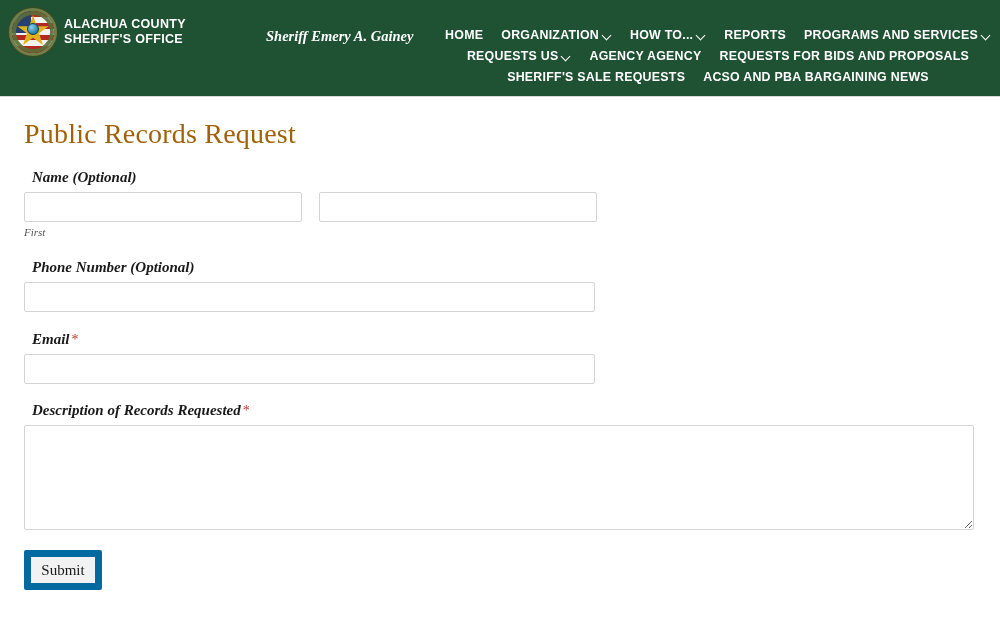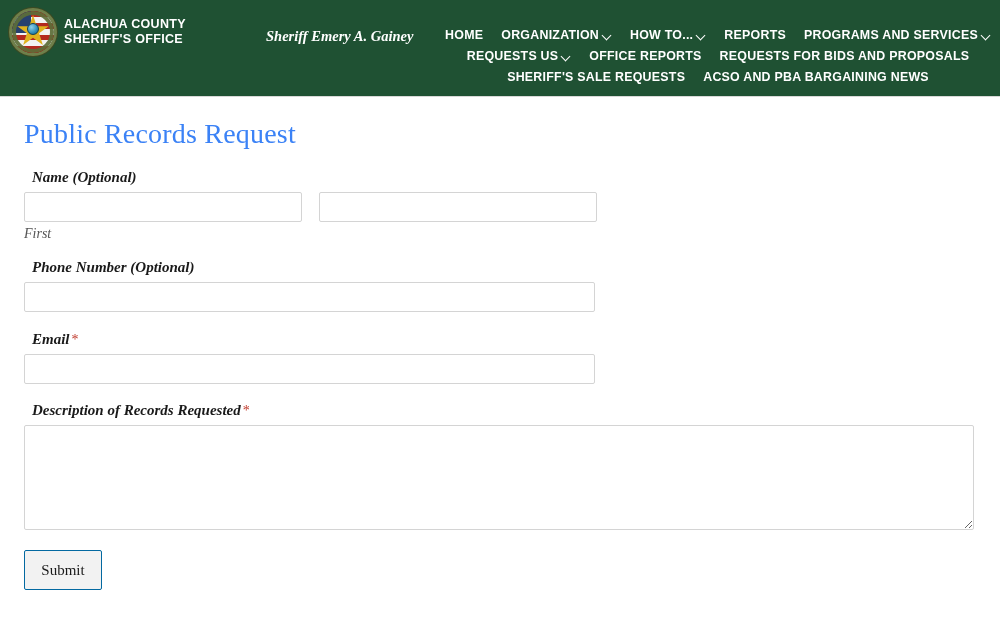--- a/index.html
+++ b/index.html
@@ -137,21 +137,21 @@
 
   
   #main {
     padding: 0;
     position: relative;
   }
   #page-title {
     font-family: "Liberation Serif", serif;
     font-size: 28px;
     font-weight: normal;
-    color: #3b82f6;
+    color: #a16207;
     margin: 0;
     position: absolute;
     left: 24px;
     top: 21px;
     letter-spacing: .2px;
   }
 
   .field-block { position: absolute; left: 24px; }
 
   .field-label {
@@ -179,21 +179,21 @@
     font-family: "Liberation Sans", sans-serif;
     font-size: 13px;
     color: #333;
     padding: 4px 8px;
     outline: none;
     display: block;
   }
   .sub-label {
     font-family: "Liberation Serif", serif;
     font-style: italic;
-    font-size: 14px;
+    font-size: 11px;
     color: #555;
     margin-top: 4px;
     display: block;
   }
 
   .name-row { display: flex; gap: 17px; }
   .name-col { display: flex; flex-direction: column; }
 
   #desc-textarea {
     width: 950px;
@@ -206,21 +206,21 @@
     padding: 6px 8px;
     resize: both;
     outline: none;
     display: block;
   }
 
   #submit-button {
     width: 78px;
     height: 40px;
     background: #f2f2f2;
-    border: 1px solid #0369a1;
+    border: 7px solid #0369a1;
     border-radius: 2px;
     font-family: "Liberation Serif", serif;
     font-size: 15px;
     color: #1a1a1a;
     cursor: pointer;
   }
 </style>
 </head>
 <body>
 
@@ -258,21 +258,21 @@
           <span>PROGRAMS AND SERVICES</span>
           <span class="caret"></span>
         </div>
       </div>
       <div class="nav-row">
         <div class="nav-item">
           <span>REQUESTS US</span>
           <span class="caret"></span>
         </div>
         <div class="nav-item">
-          <span>OFFICE REPORTS</span>
+          <span>AGENCY AGENCY</span>
         </div>
         <div class="nav-item">
           <span>REQUESTS FOR BIDS AND PROPOSALS</span>
         </div>
       </div>
       <div class="nav-row">
         <div class="nav-item">
           <span>SHERIFF'S SALE REQUESTS</span>
         </div>
         <div class="nav-item">

